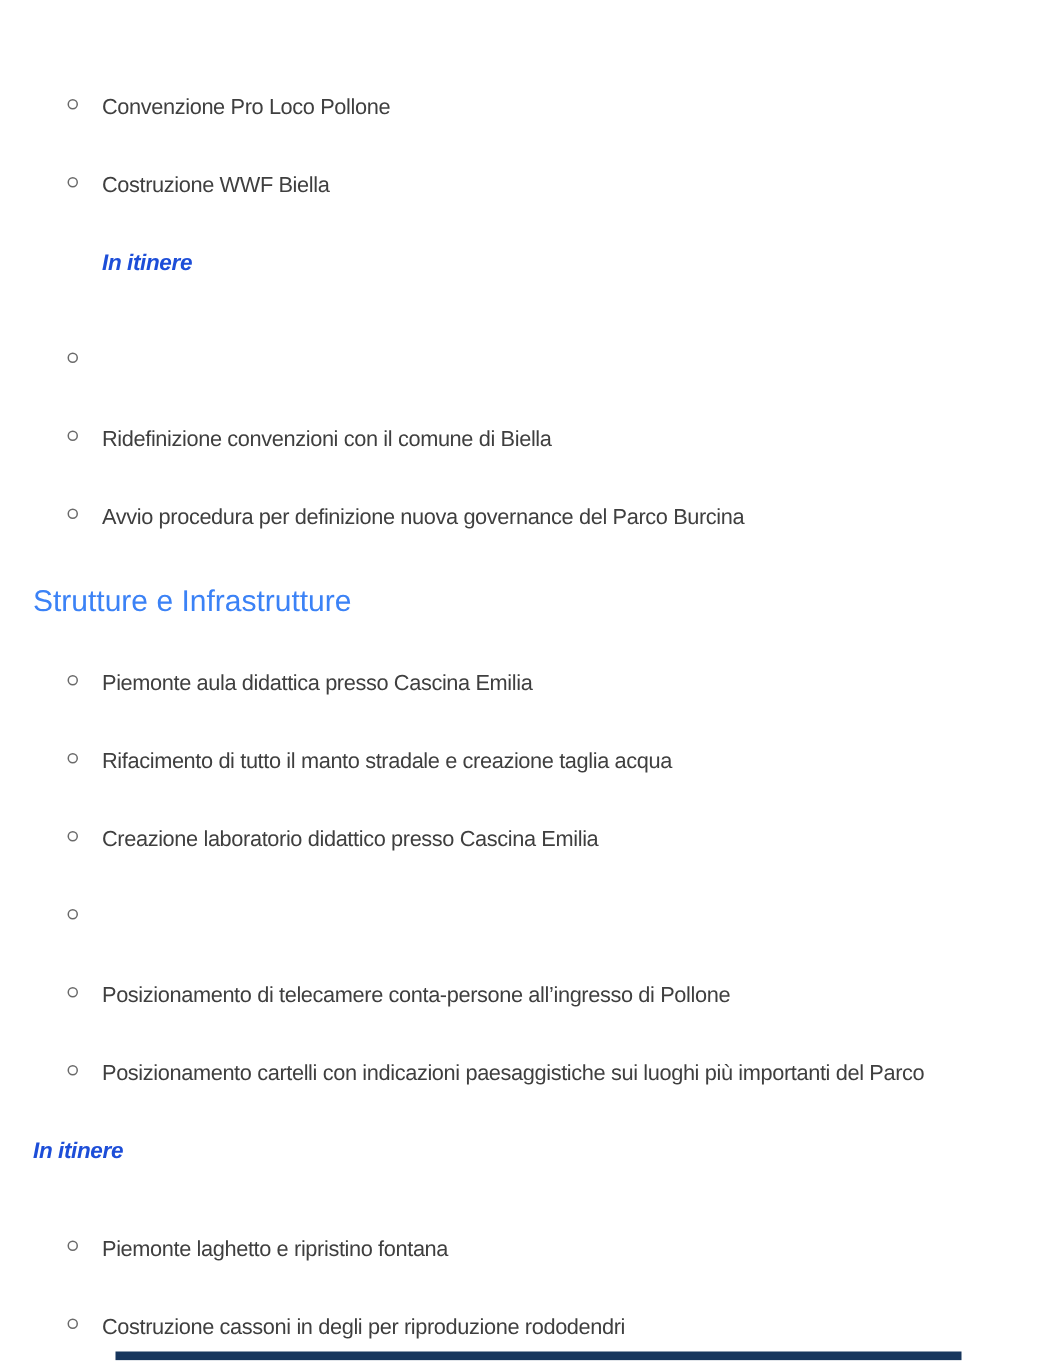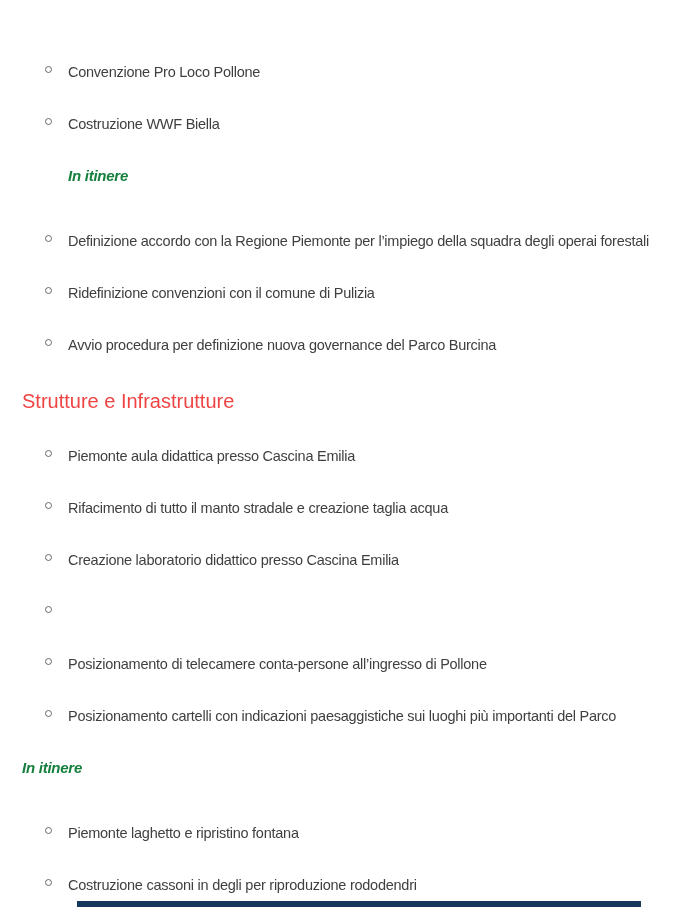--- a/index.html
+++ b/index.html
@@ -19,31 +19,31 @@
     line-height: 20px;
     margin: 0 0 32px 68px;
     font-size: 14.5px;
     letter-spacing: -0.25px;
     color: #3f3f3f;
     white-space: nowrap;
   }
   .row.subheading {
     font-weight: 700;
     font-style: italic;
-    color: #15803d;
+    color: #1d4ed8;
     font-size: 15px;
     margin-bottom: 45px;
   }
   .row.subheading.left { margin-left: 22px; }
   .row.heading {
     font-size: 20px;
     height: 28px;
     line-height: 28px;
     margin: 3px 0 31px 22px;
-    color: #ef4444;
+    color: #3b82f6;
     letter-spacing: 0;
     font-weight: 400;
   }
   .bullet-ring {
     position: absolute;
     left: -23px;
     top: 4px;
     width: 5px;
     height: 5px;
     border: 1px solid #6a6a6a;
@@ -59,22 +59,22 @@
   }
 </style>
 </head>
 <body>
 
 <div id="page" style="background: rgb(255, 255, 255);">
   <div id="doc">
       <div class="row bullet"><span class="bullet-ring"></span><span>Convenzione Pro Loco Pollone</span></div>
       <div class="row bullet"><span class="bullet-ring"></span><span>Costruzione WWF Biella</span></div>
       <div class="row subheading">In itinere</div>
-      <div class="row bullet"><span class="bullet-ring"></span><span>Definizione accordo con la Regione Piemonte per l’impiego della squadra degli operai forestali</span></div>
-      <div class="row bullet"><span class="bullet-ring"></span><span>Ridefinizione convenzioni con il comune di Pulizia</span></div>
+      <div class="row bullet"><span class="bullet-ring"></span></div>
+      <div class="row bullet"><span class="bullet-ring"></span><span>Ridefinizione convenzioni con il comune di Biella</span></div>
       <div class="row bullet"><span class="bullet-ring"></span><span>Avvio procedura per definizione nuova governance del Parco Burcina</span></div>
       <div class="row heading">Strutture e Infrastrutture</div>
       <div class="row bullet"><span class="bullet-ring"></span><span>Piemonte aula didattica presso Cascina Emilia</span></div>
       <div class="row bullet"><span class="bullet-ring"></span><span>Rifacimento di tutto il manto stradale e creazione taglia acqua</span></div>
       <div class="row bullet"><span class="bullet-ring"></span><span>Creazione laboratorio didattico presso Cascina Emilia</span></div>
       <div class="row bullet"><span class="bullet-ring"></span></div>
       <div class="row bullet"><span class="bullet-ring"></span><span>Posizionamento di telecamere conta-persone all’ingresso di Pollone</span></div>
       <div class="row bullet"><span class="bullet-ring"></span><span>Posizionamento cartelli con indicazioni paesaggistiche sui luoghi più importanti del Parco</span></div>
       <div class="row subheading left">In itinere</div>
       <div class="row bullet"><span class="bullet-ring"></span><span>Piemonte laghetto e ripristino fontana</span></div>

